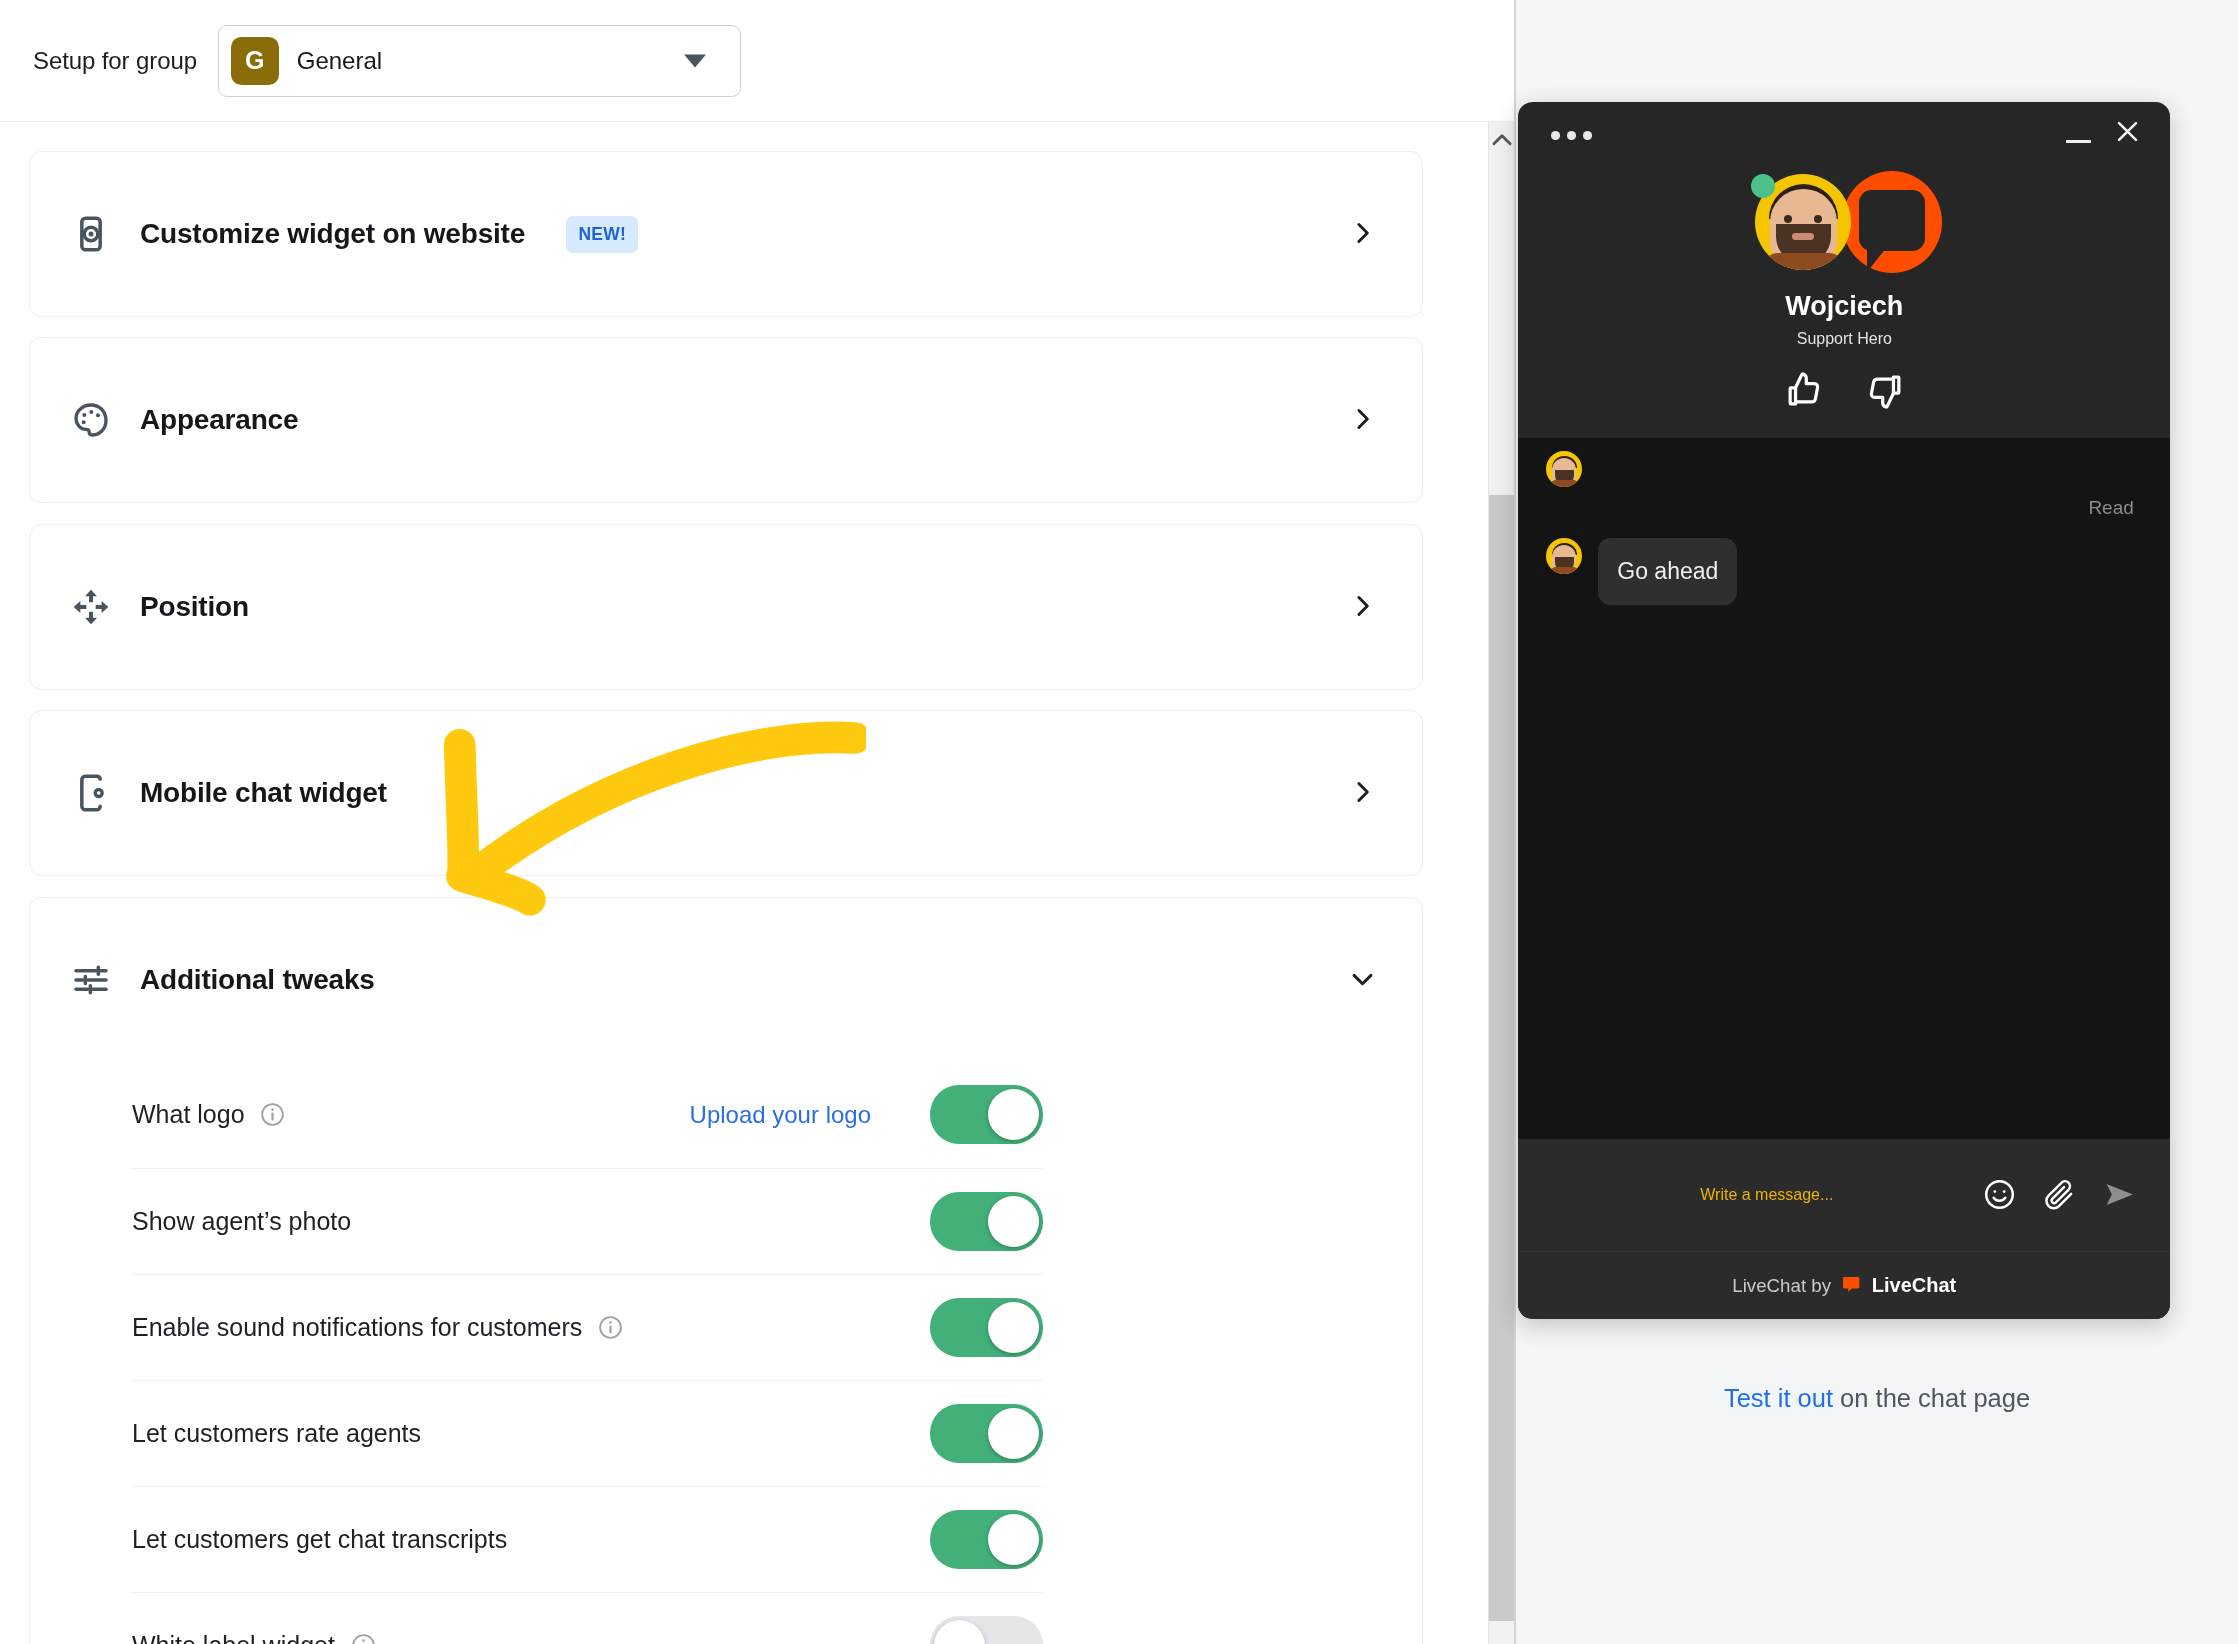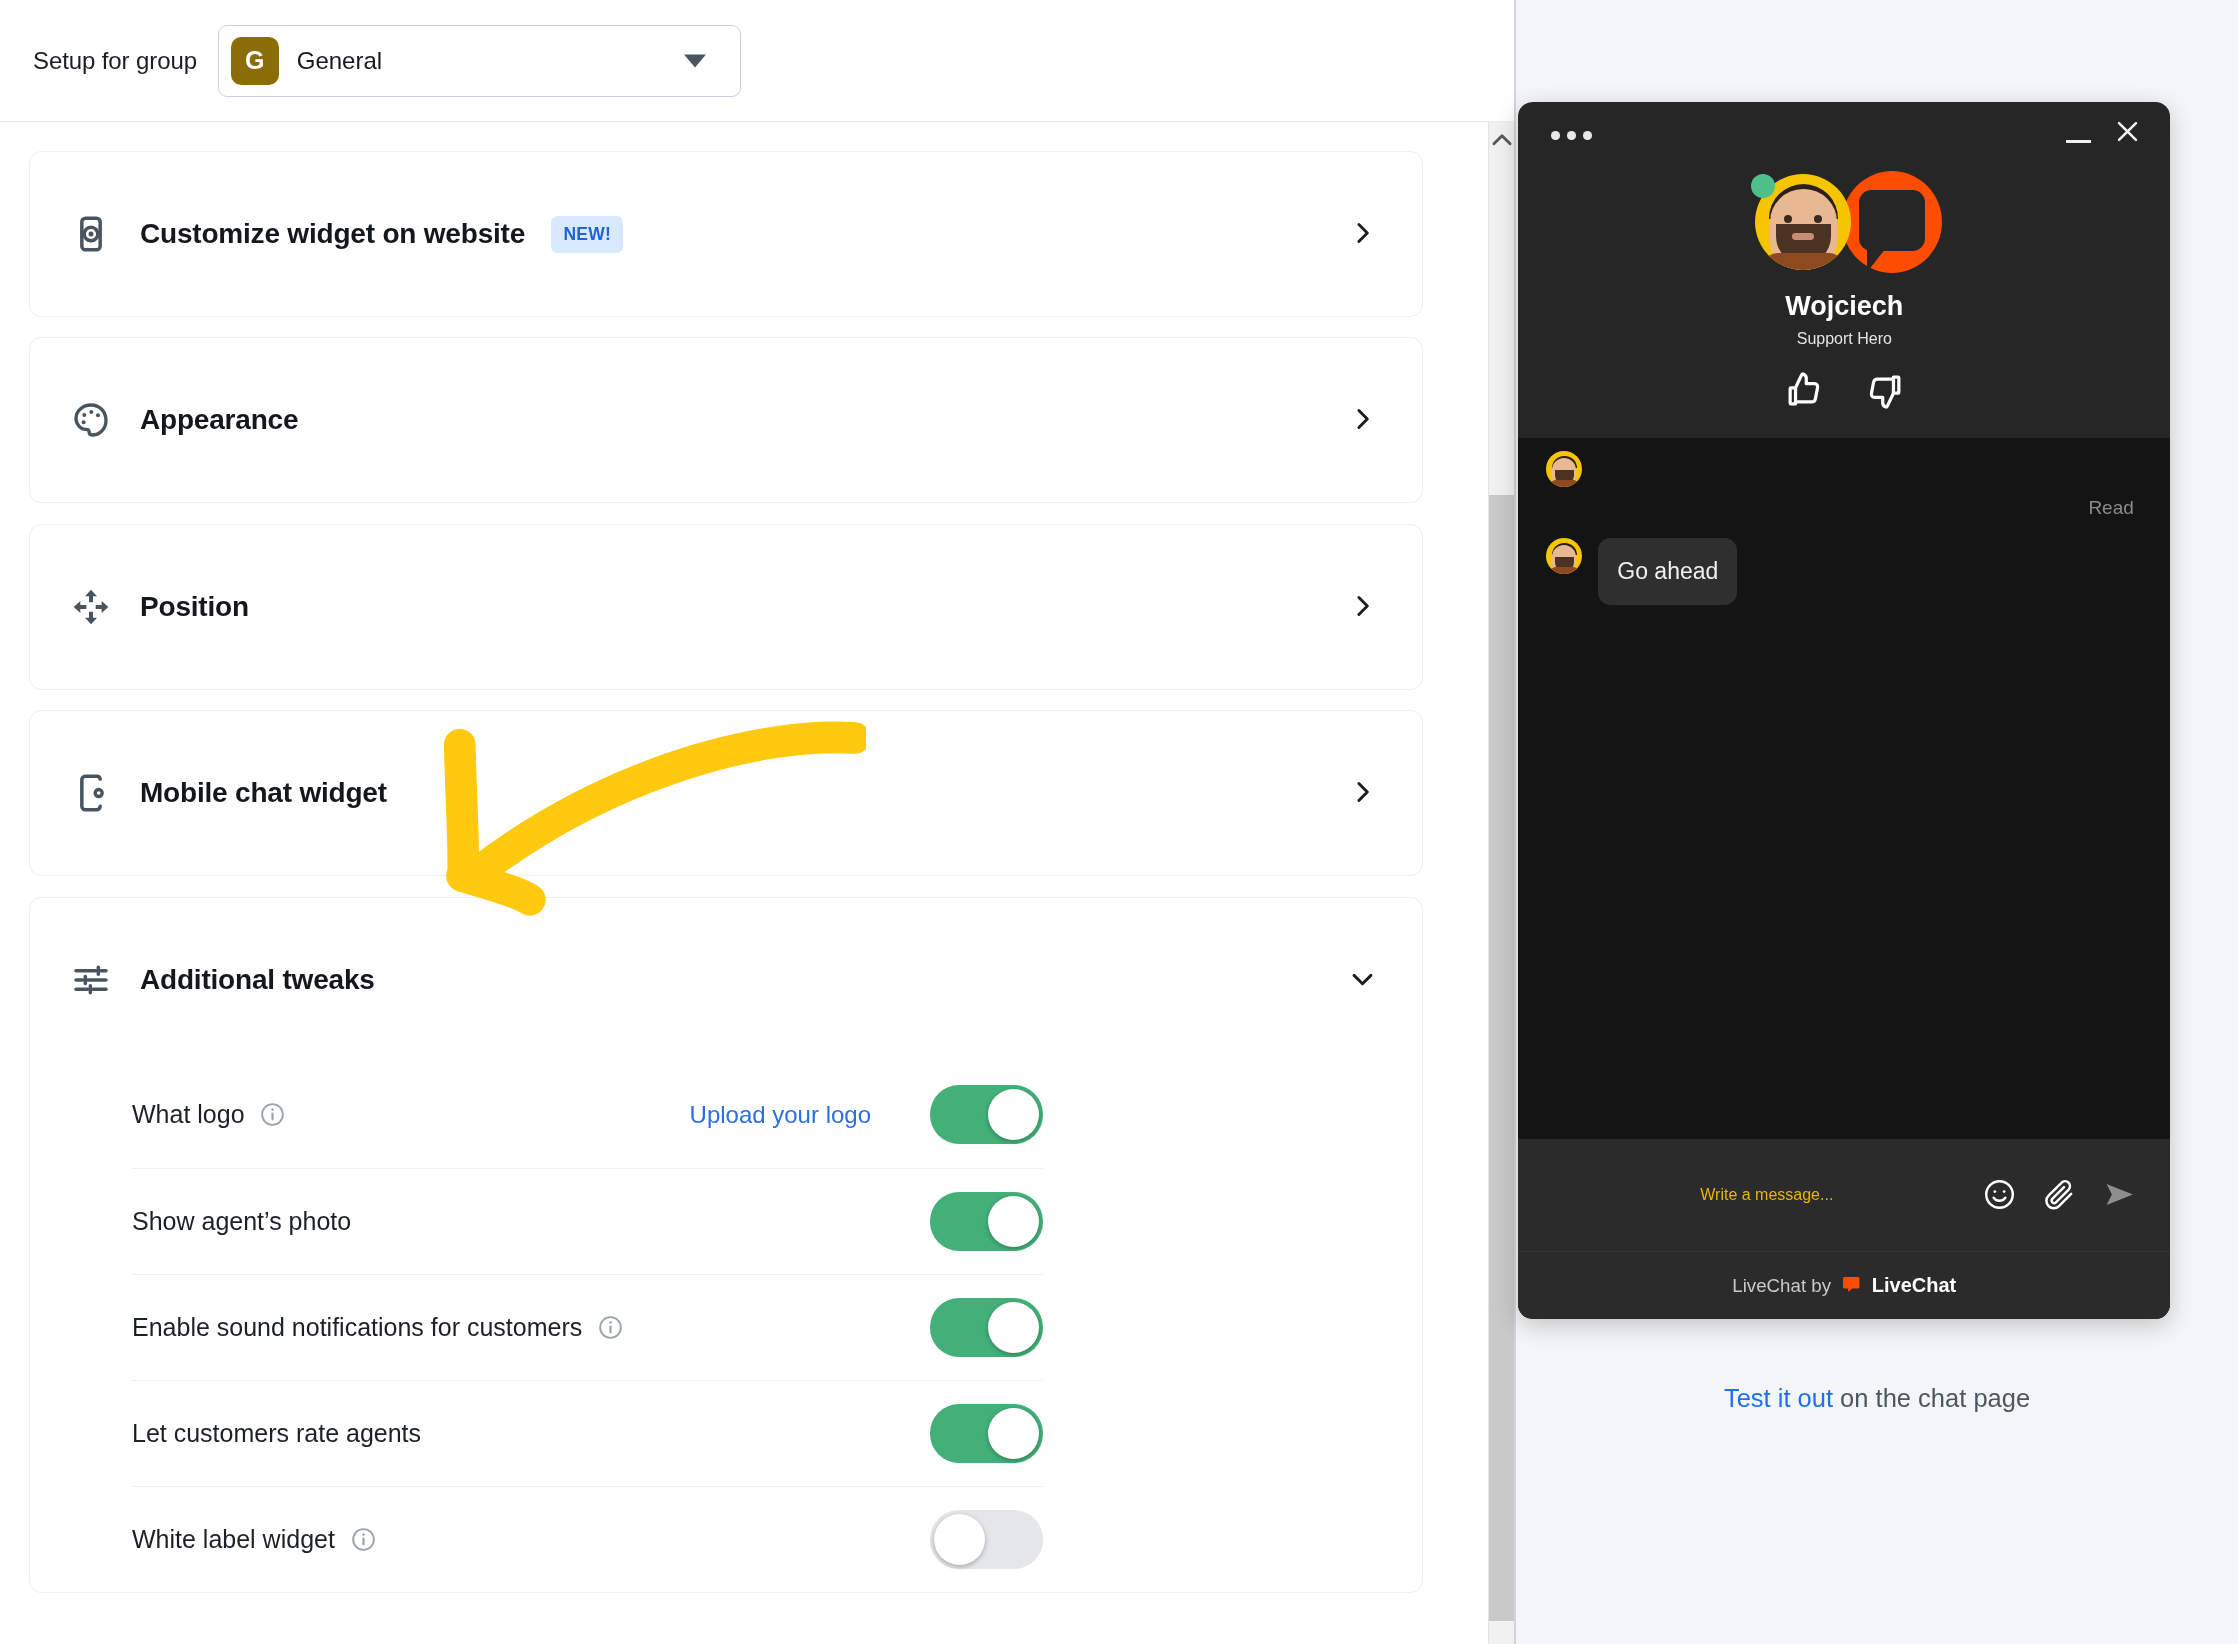--- a/index.html
+++ b/index.html
@@ -88,21 +88,21 @@
     padding: 0 38px 0 41px;
     position: relative;
   }
   .card-icon { flex: 0 0 auto; width: 40px; height: 40px; display:flex; align-items:center; justify-content:center; }
   .card-title {
     margin-left: 29px;
     font-size: 28px; font-weight: 700; color: #14181d;
     letter-spacing: -0.2px; white-space: nowrap;
   }
   .badge-new {
-    margin-left: 26px;
+    margin-left: 41px;
     background: #d7e9fd; color: #1f63d6;
     font-size: 17.5px; font-weight: 700;
     padding: 8px 12.4px; border-radius: 6.8px;
     letter-spacing: 0.2px;
   }
   .chev {
     position: absolute; right: 45px; top: 50%; transform: translateY(-50%);
   }
 
   
@@ -506,20 +506,27 @@
           </div>
 
           <div class="tweak-row">
             <span class="tweak-label">Let customers rate agents</span>
             <span class="tweak-spacer"></span>
             <span class="toggle on">
               <span class="knob"></span>
             </span>
           </div>
 
+          <div class="tweak-row">
+            <span class="tweak-label">Let customers get chat transcripts</span>
+            <span class="tweak-spacer"></span>
+            <span class="toggle on">
+              <span class="knob"></span>
+            </span>
+          </div>
 
           <div class="tweak-row">
             <span class="tweak-label">White label widget</span>
             <span class="info-icon">
               <svg width="27" height="27" viewBox="0 0 24 24" fill="none">
                 <circle cx="12" cy="12" r="9.2" stroke="#9aa4ae" stroke-width="1.7"></circle>
                 <circle cx="12" cy="7.6" r="1.15" fill="#9aa4ae"></circle>
                 <rect x="11" y="10.3" width="2" height="7" rx="1" fill="#9aa4ae"></rect>
               </svg>
             </span>

